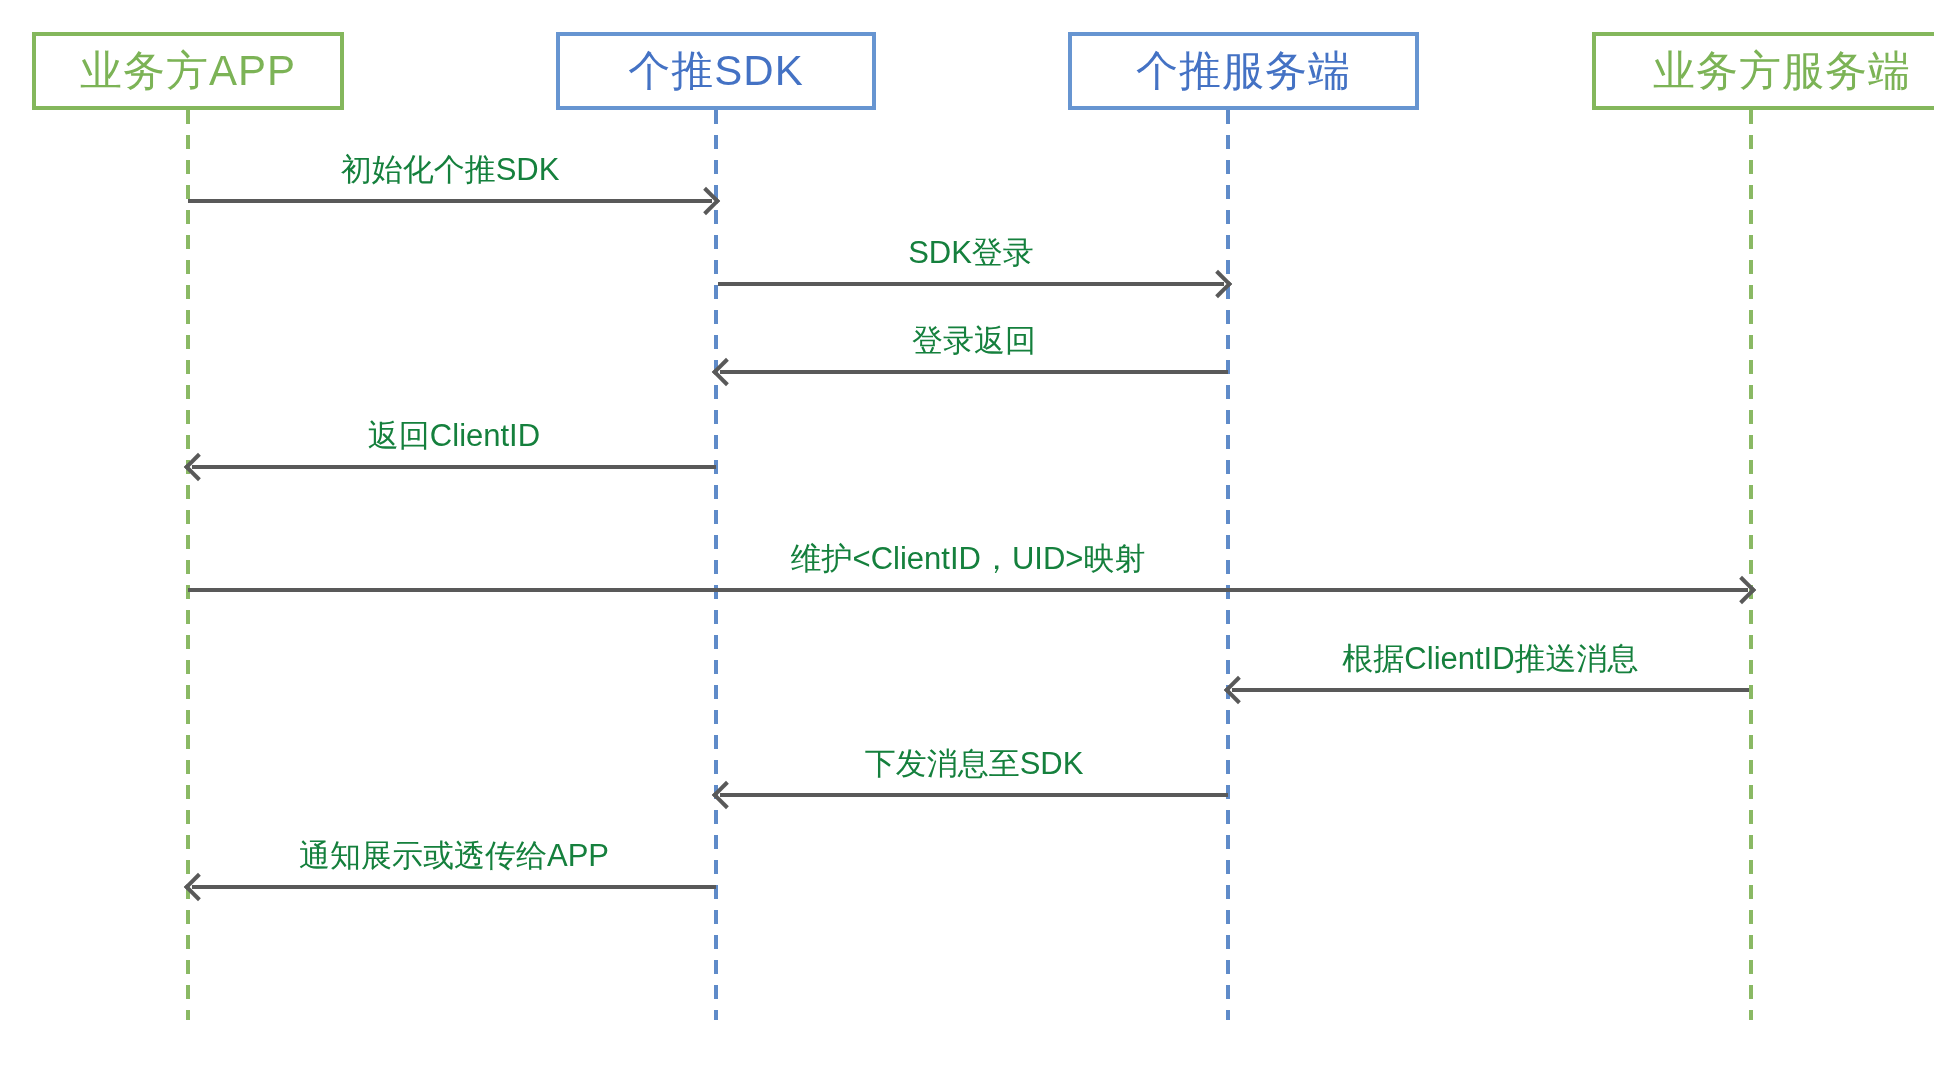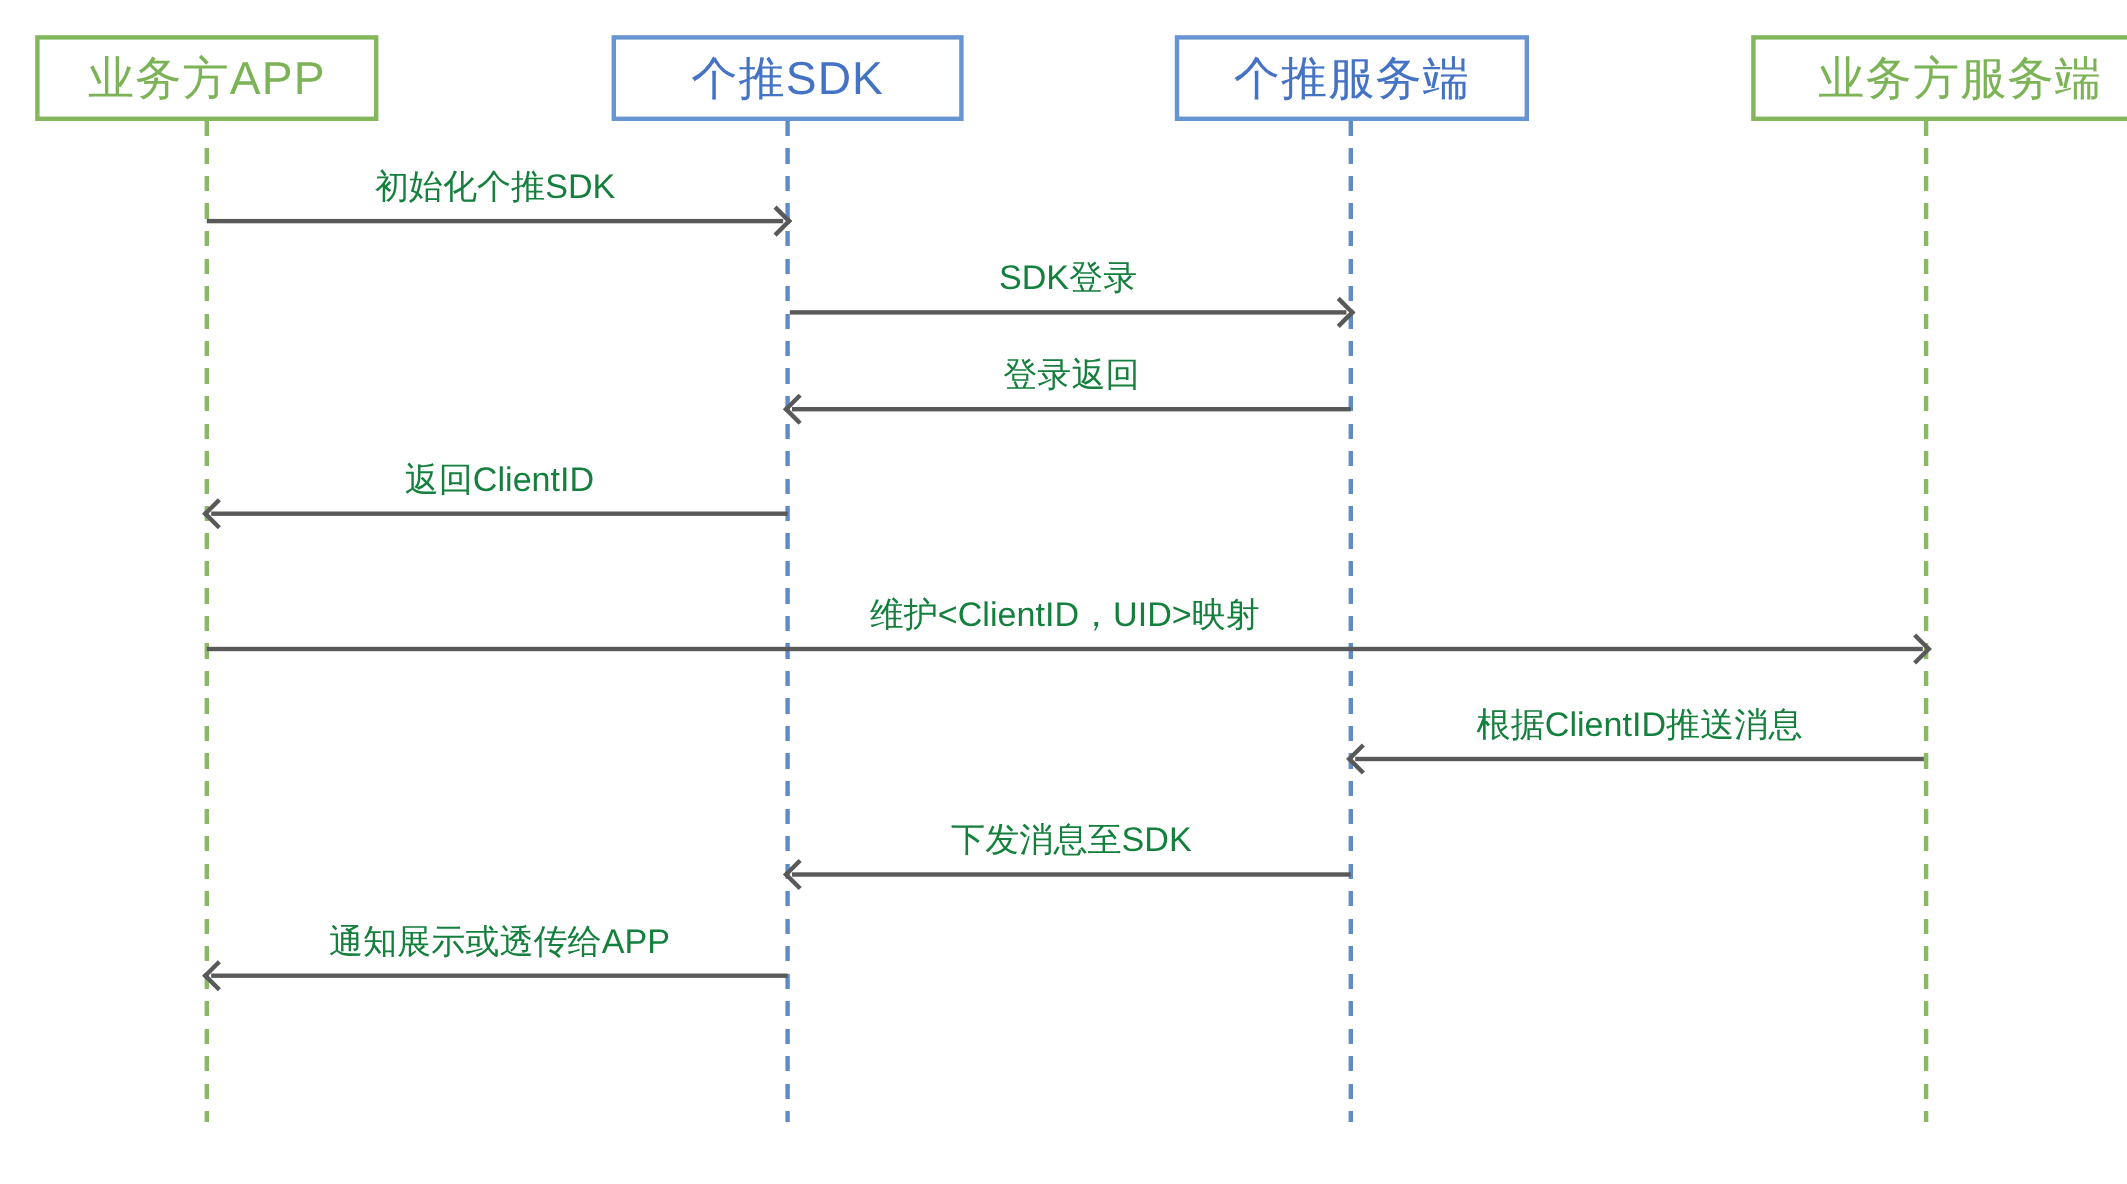--- a/index.html
+++ b/index.html
@@ -70,21 +70,21 @@
 <body>
 
 <div class="canvas">
 
   <div class="participant green" style="left:32px; width:312px;">
     <span>业务方APP</span>
   </div>
   <div class="participant blue" style="left:556px; width:320px;">
     <span>个推SDK</span>
   </div>
-  <div class="participant blue" style="left:1068px; width:322px;">
+  <div class="participant blue" style="left:1068px; width:351px;">
     <span>个推服务端</span>
   </div>
   <div class="participant green" style="left:1592px; width:380px;">
     <span>业务方服务端</span>
   </div>
 
   <div class="lifeline green" style="left:186px;"></div>
   <div class="lifeline blue" style="left:714px;"></div>
   <div class="lifeline blue" style="left:1226px;"></div>
   <div class="lifeline green" style="left:1749px;"></div>

